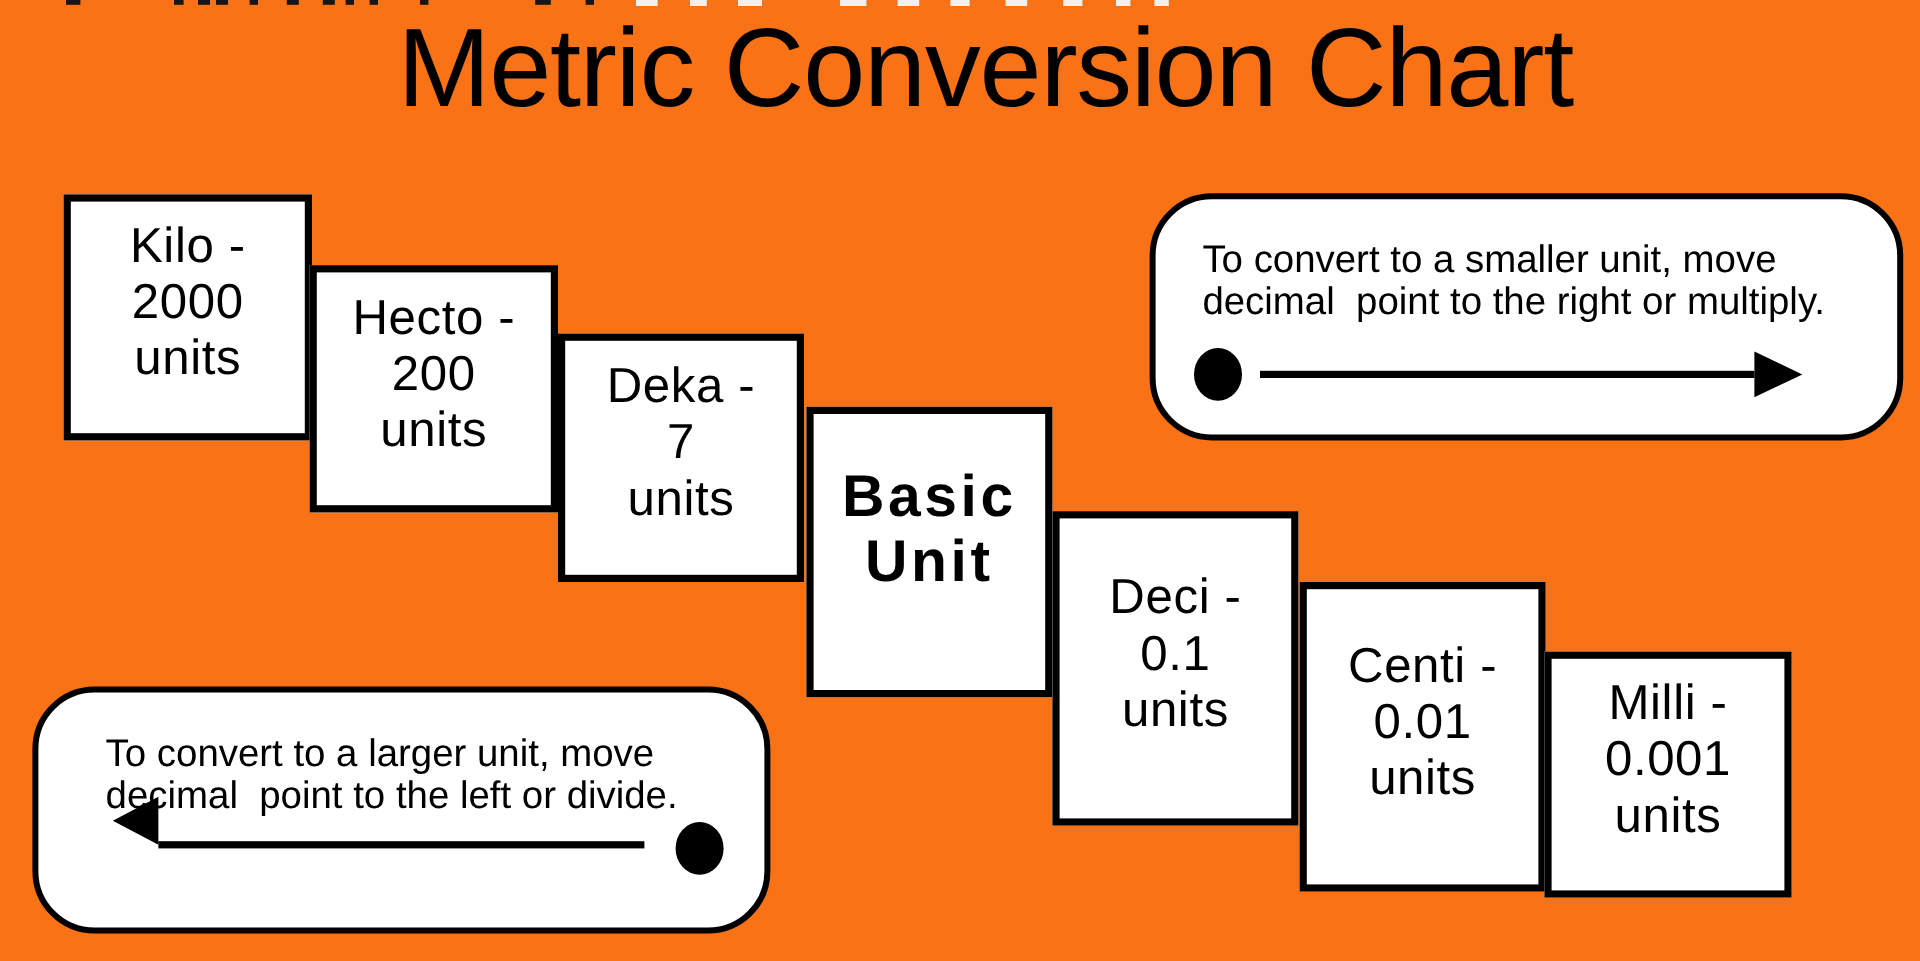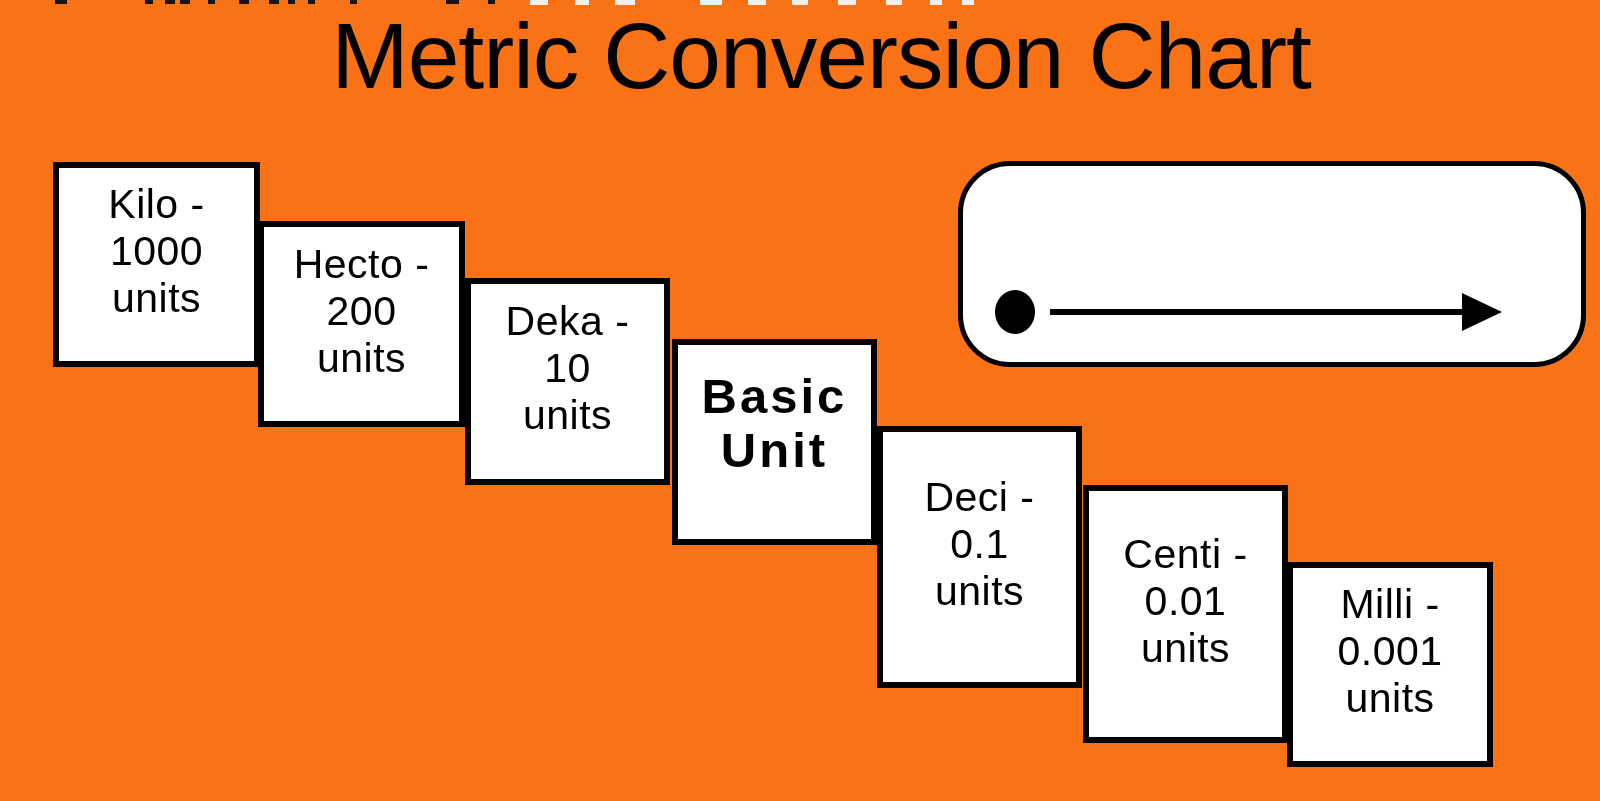--- a/index.html
+++ b/index.html
@@ -14,24 +14,24 @@
   .ubox{position:absolute;box-sizing:border-box;border:6px solid #000;background:#fff;
         display:flex;align-items:center;justify-content:center;text-align:center;
         padding-bottom:26px;}
   .ubox .lbl{font-size:41px;line-height:47px;letter-spacing:.5px;white-space:pre-line;}
   .ubox.basic{padding-bottom:39px;}
   .ubox.basic .lbl{font-size:49px;line-height:54px;font-weight:bold;letter-spacing:3px;}
 
   .b-kilo {left:53px;  top:162px; width:207px; height:205px; z-index:1;}
   .b-hecto{left:258px; top:221px; width:207px; height:206px; z-index:2;}
   .b-deka {left:465px; top:278px; width:205px; height:207px; z-index:3;}
-  .b-basic{left:672px; top:339px; width:205px; height:206px; z-index:4;}
+  .b-basic{left:672px; top:339px; width:205px; height:242px; z-index:4;}
   .b-deci {left:877px; top:426px; width:205px; height:262px; z-index:5;}
   .b-centi{left:1083px;top:485px; width:205px; height:258px; z-index:6;}
-  .b-milli{left:1287px;top:543px; width:206px; height:205px; z-index:7;margin-top:19px;}
+  .b-milli{left:1287px;top:543px; width:206px; height:205px; z-index:7;}
 
   
   .note{position:absolute;box-sizing:border-box;border:5px solid #000;border-radius:52px;
         background:#fff;}
   .note-smaller{left:958px;top:161px;width:628px;height:206px;}
   .note-larger {left:27px; top:572px;width:615px;height:206px;}
   .note .txt{position:absolute;font-size:32px;line-height:35px;white-space:pre-wrap;color:#000;}
   .note-smaller .txt{left:39px;top:33px;}
   .note-larger  .txt{left:56px;top:33px;}
 
@@ -84,31 +84,31 @@
       <div class="speck light" style="left: 886px; width: 16px;"></div>
       <div class="speck light" style="left: 930px; width: 12px;"></div>
       <div class="speck light" style="left: 962px; width: 12px;"></div>
     </div>
 
   <div class="title">Metric Conversion Chart</div>
 
   <div>
     <div class="ubox b-kilo">
       <span class="lbl">Kilo -
-1000
+2000
 units</span>
     </div>
     <div class="ubox b-hecto">
       <span class="lbl">Hecto -
 200
 units</span>
     </div>
     <div class="ubox b-deka">
       <span class="lbl">Deka -
-10
+7
 units</span>
     </div>
     <div class="ubox b-basic basic">
       <span class="lbl">Basic
 Unit</span>
     </div>
     <div class="ubox b-deci">
       <span class="lbl">Deci -
 0.1
 units</span>
@@ -119,19 +119,28 @@
 units</span>
     </div>
     <div class="ubox b-milli">
       <span class="lbl">Milli -
 0.001
 units</span>
     </div>
   </div>
 
   <div class="note note-smaller">
+    <div class="txt">To convert to a smaller unit, move
+decimal  point to the right or multiply.</div>
     <div class="dot"></div>
     <div class="aline"></div>
     <div class="ahead right"></div>
   </div>
 
+  <div class="note note-larger">
+    <div class="txt">To convert to a larger unit, move
+decimal  point to the left or divide.</div>
+    <div class="ahead left"></div>
+    <div class="aline"></div>
+    <div class="dot"></div>
+  </div>
 
 </div>
 
 </body></html>

